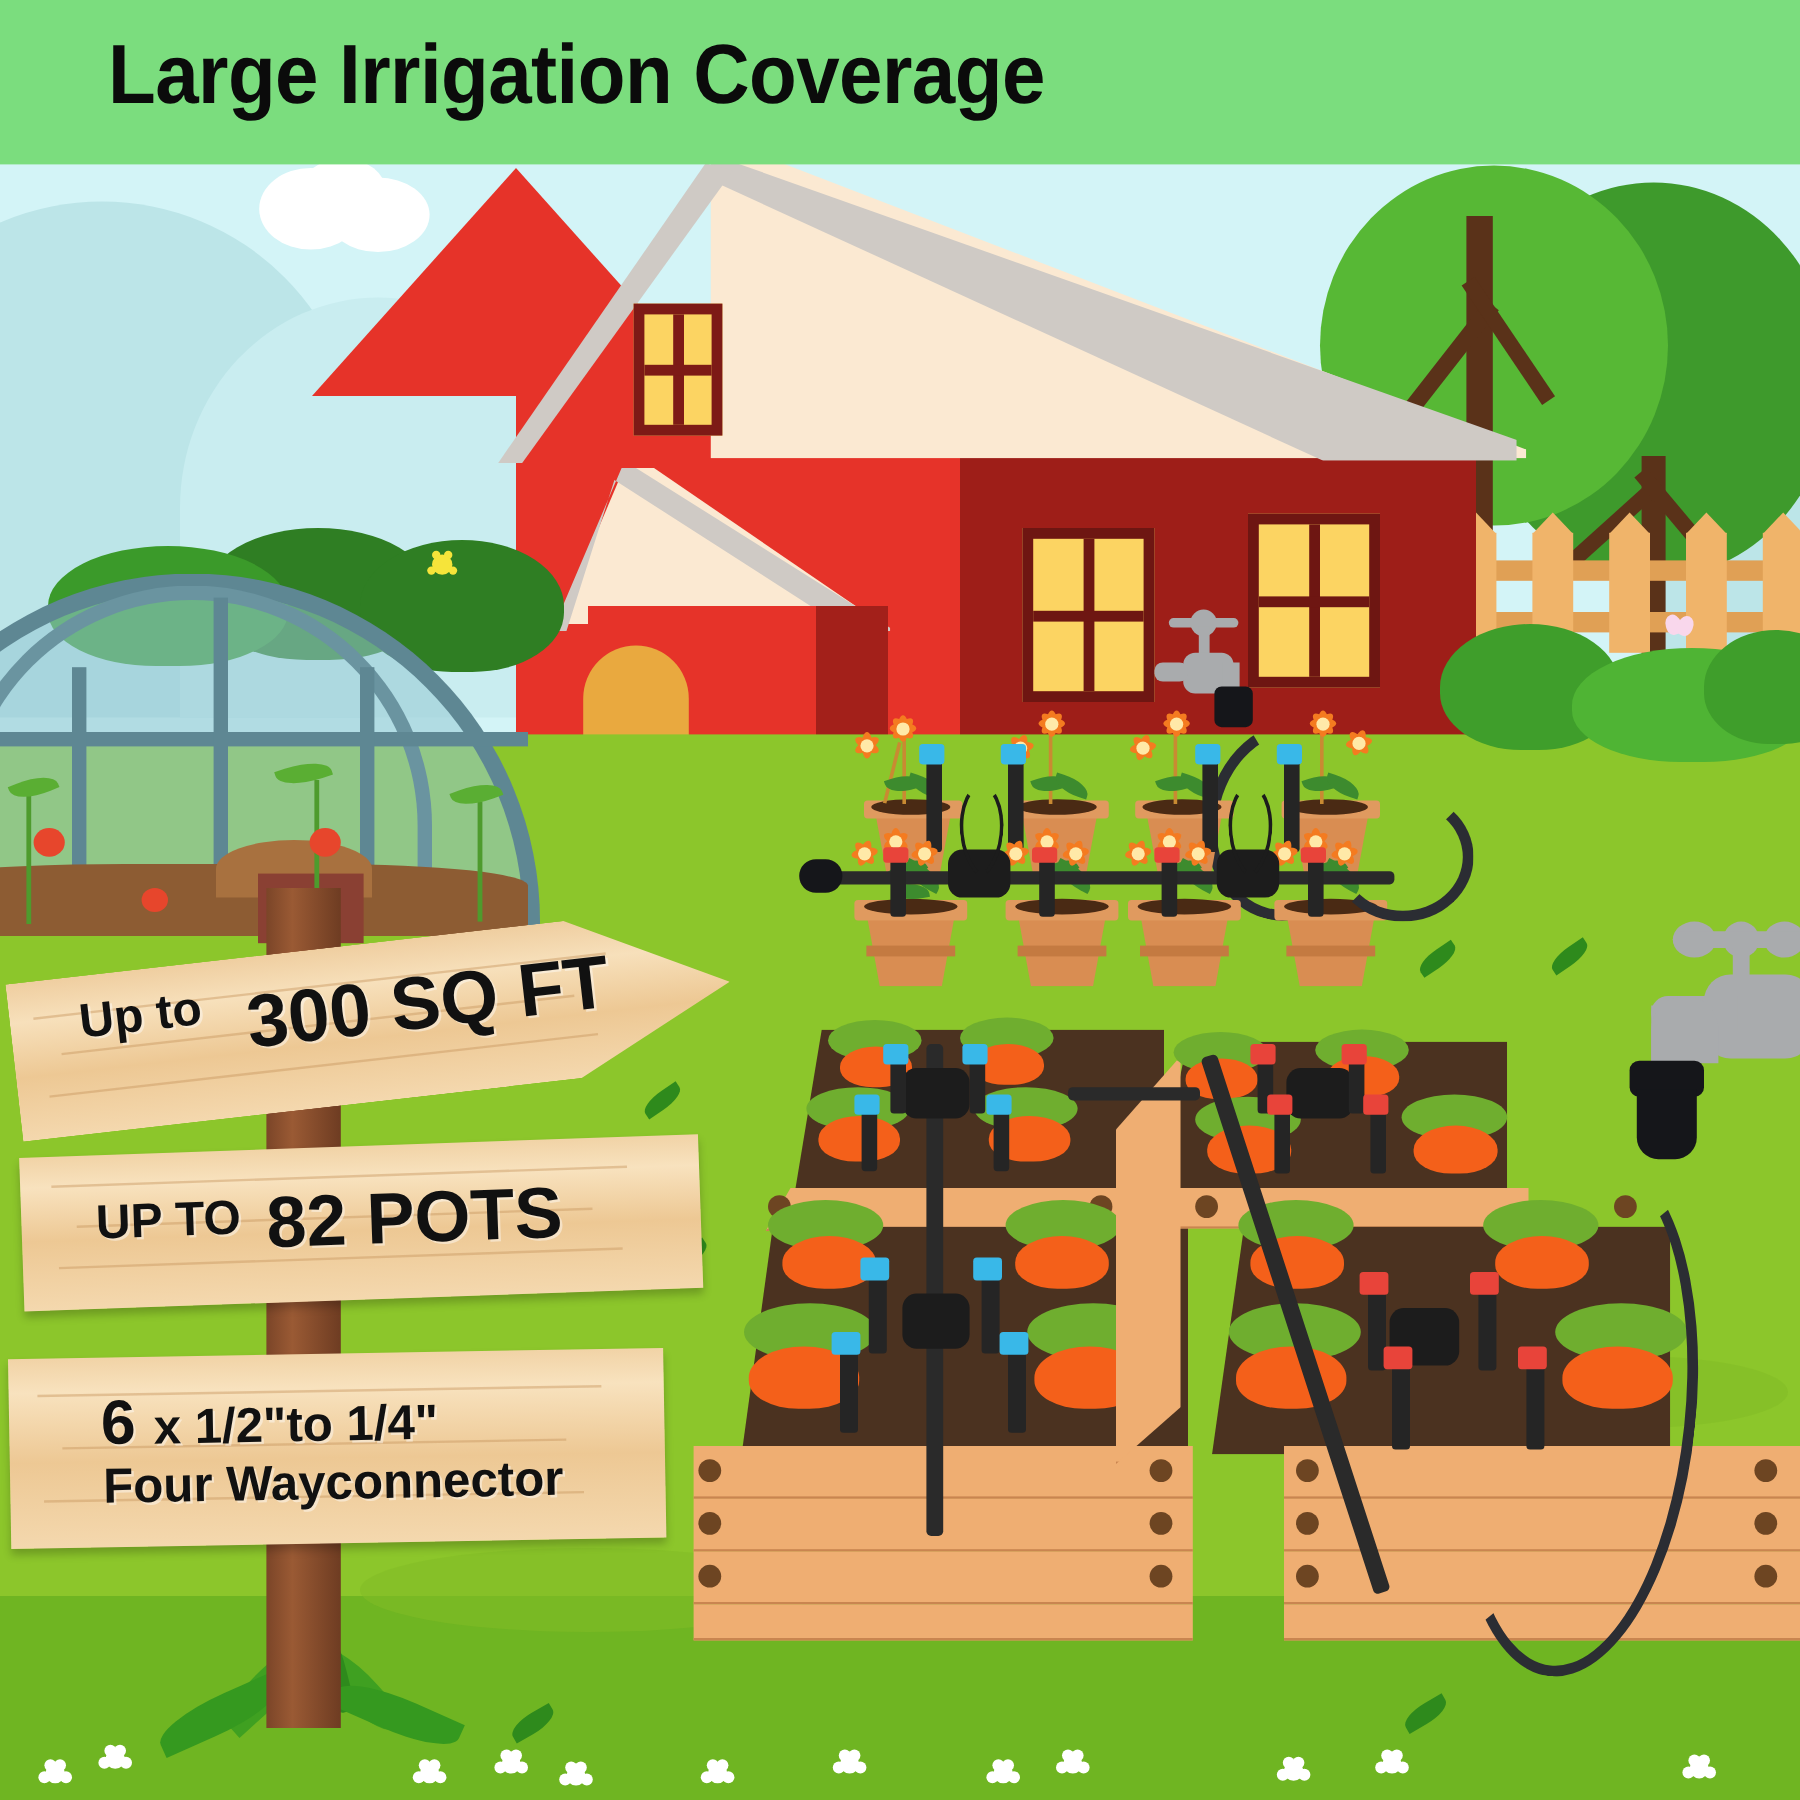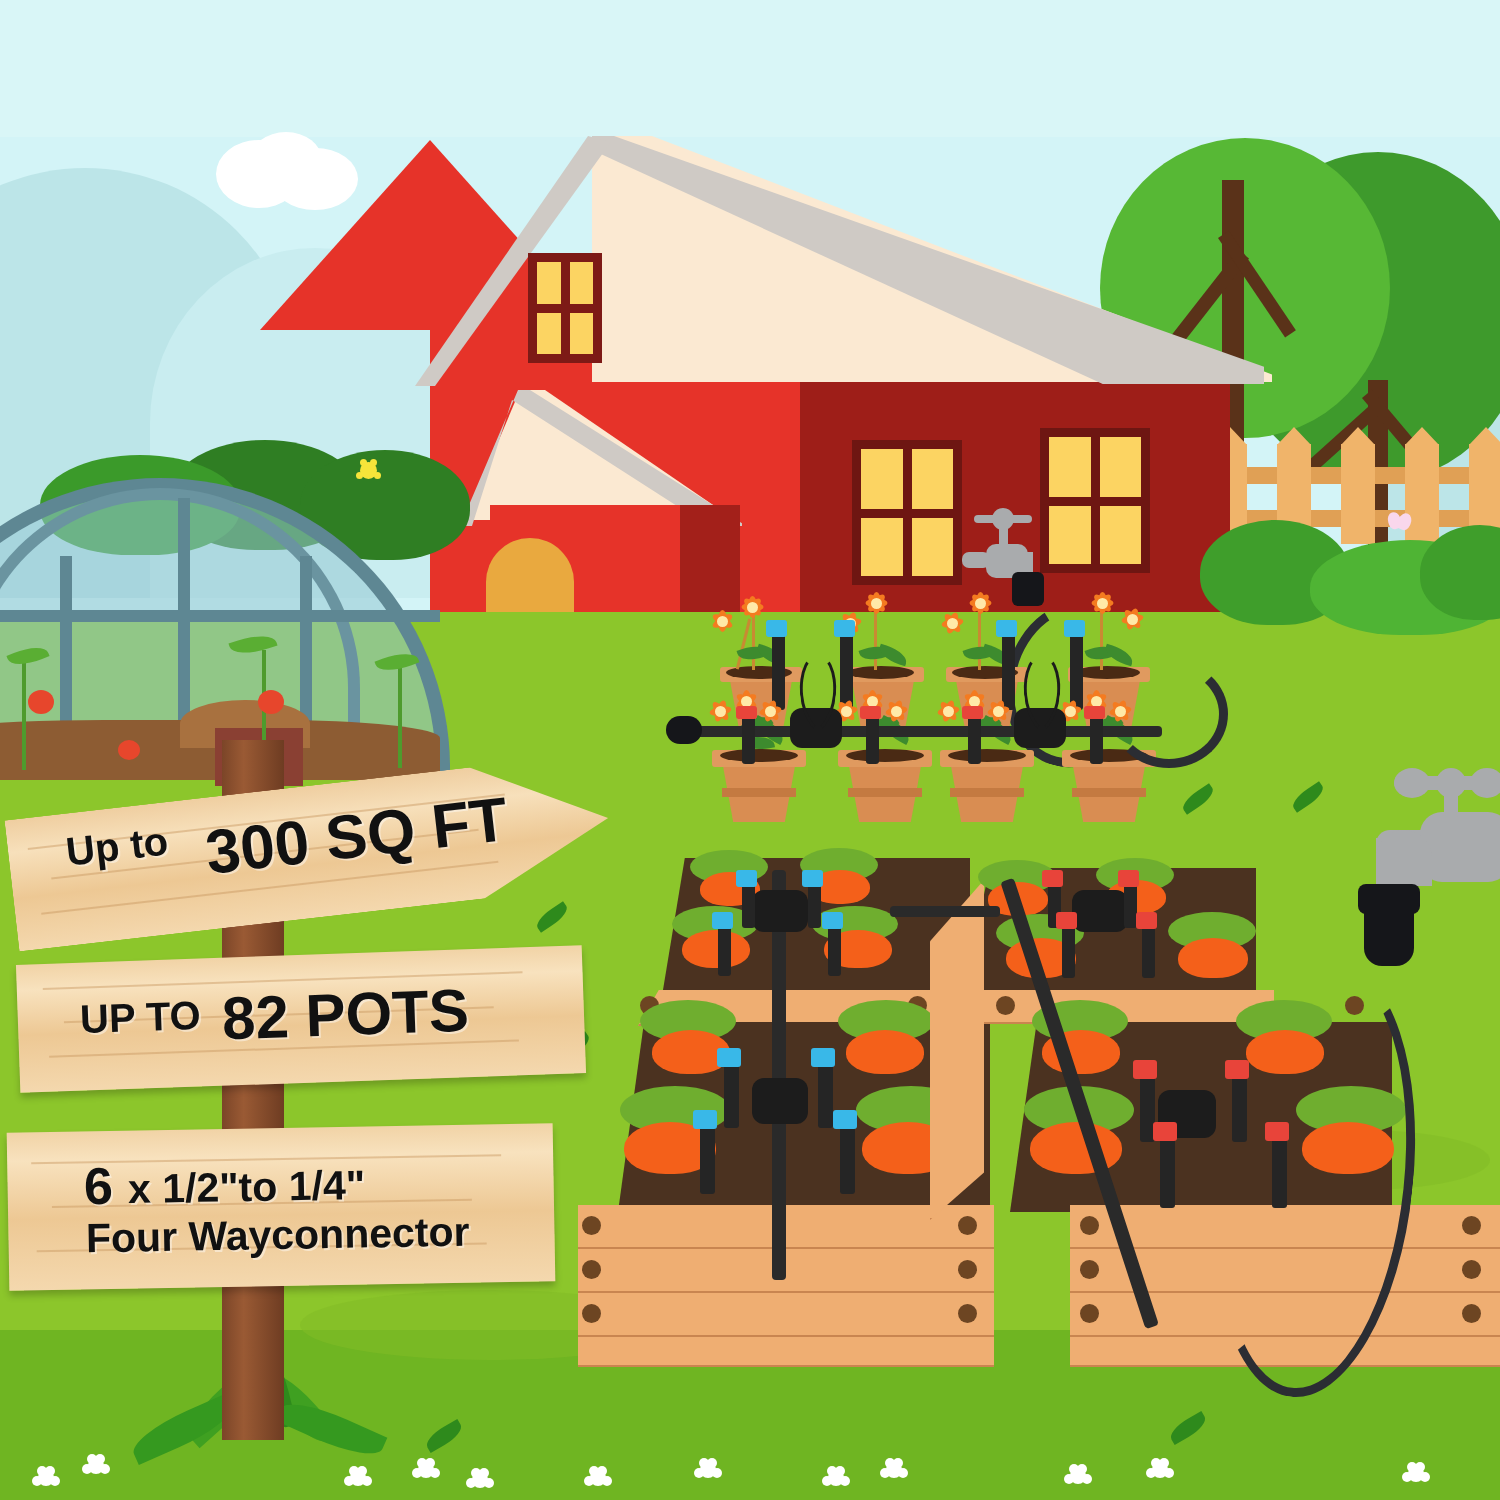--- a/index.html
+++ b/index.html
@@ -587,14 +587,17 @@
   <div class="daisy" style="left:1070px;top:1468px;"></div>
   <div class="daisy" style="left:1152px;top:1462px;"></div>
   <div class="daisy" style="left:1408px;top:1466px;"></div>
   <div class="blade" style="left:1168px;top:1420px;width:40px;height:16px;transform:rotate(-30deg);background:#2E8A1C;"></div>
   <div class="blade" style="left:424px;top:1428px;width:40px;height:16px;transform:rotate(-30deg);background:#2E8A1C;"></div>
   <div class="blade" style="left:1290px;top:790px;width:36px;height:14px;transform:rotate(-34deg);background:#2E8A1C;"></div>
   <div class="blade" style="left:1180px;top:792px;width:36px;height:14px;transform:rotate(-34deg);background:#2E8A1C;"></div>
   <div class="blade" style="left:556px;top:1040px;width:36px;height:14px;transform:rotate(-34deg);background:#2E8A1C;"></div>
   <div class="blade" style="left:534px;top:910px;width:36px;height:14px;transform:rotate(-34deg);background:#2E8A1C;"></div>
 
+  <div class="banner" style="background:#7BDD7E;">
+    <div class="banner-title">Large Irrigation Coverage</div>
+  </div>
 
 </div>
 
 </body></html>

